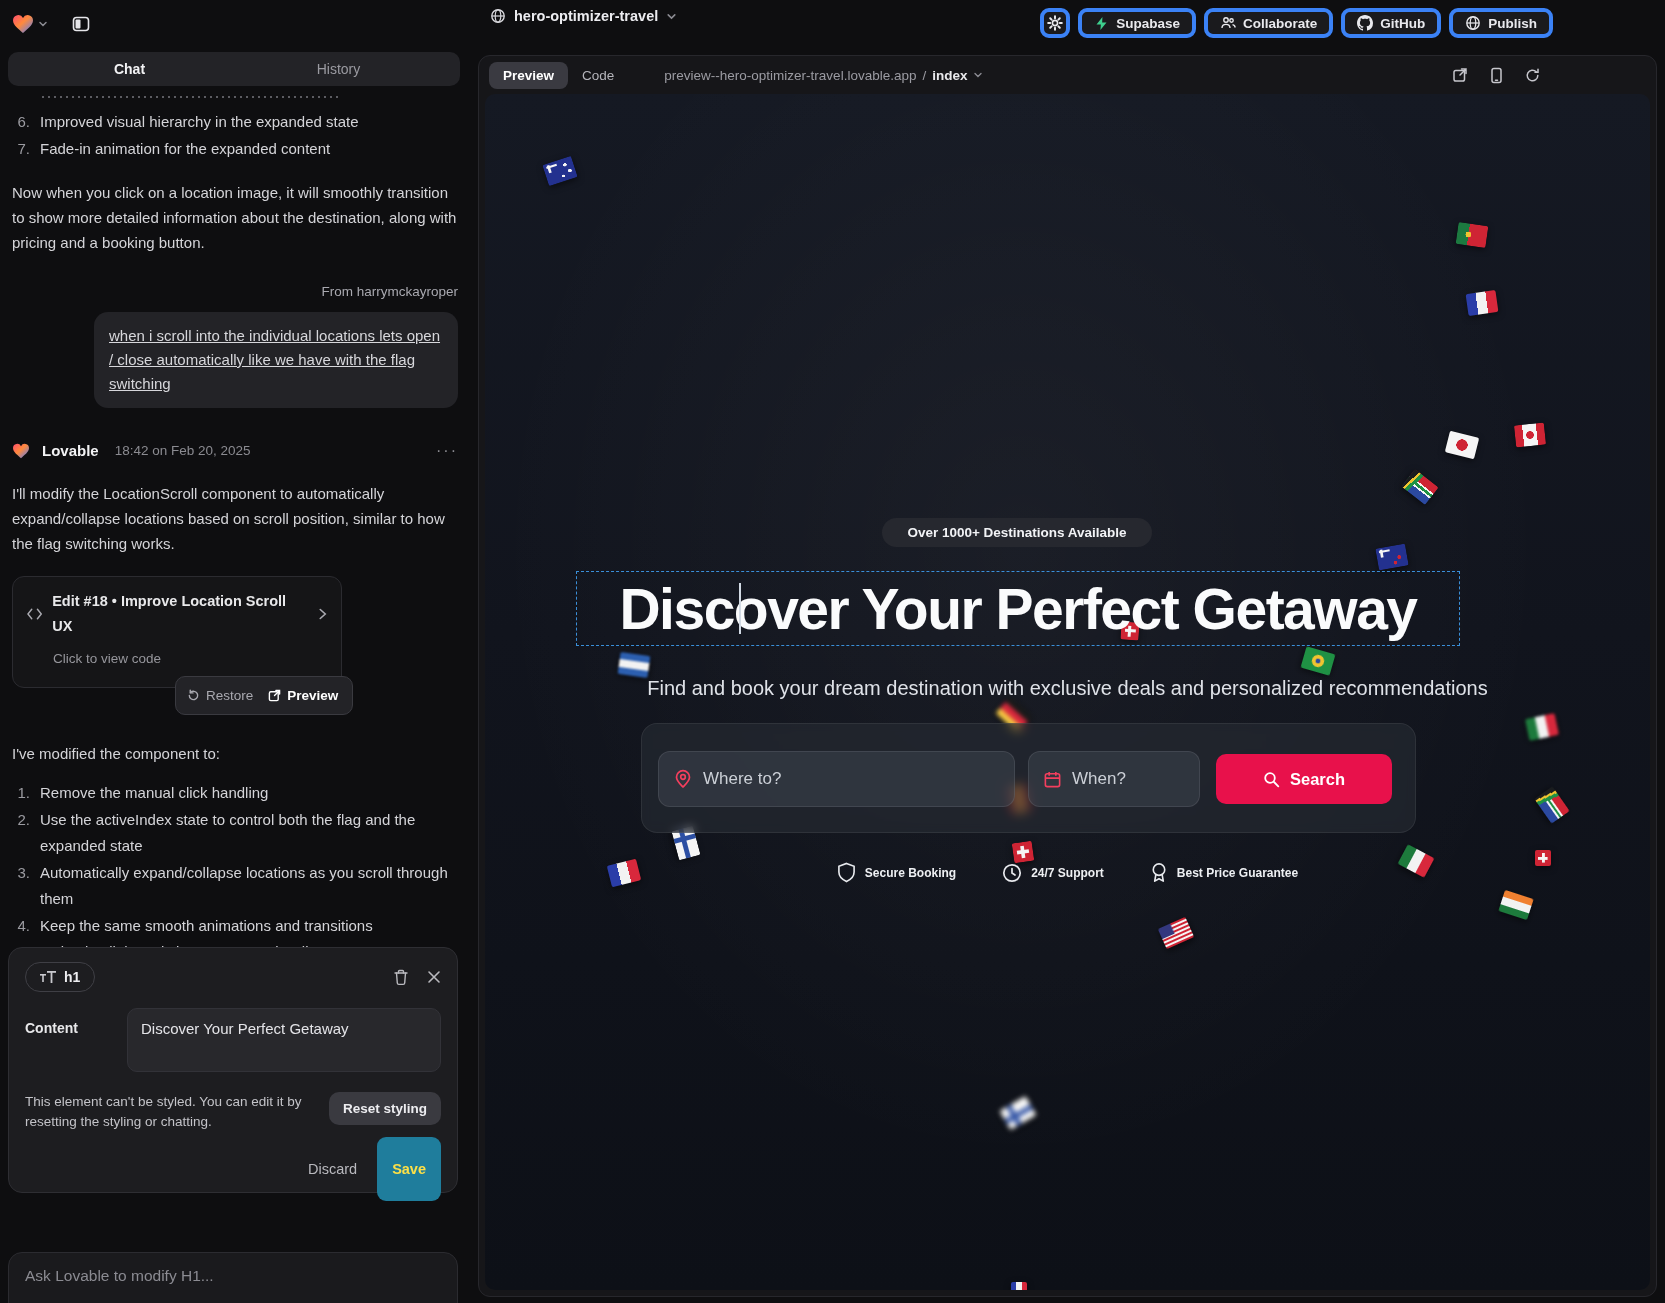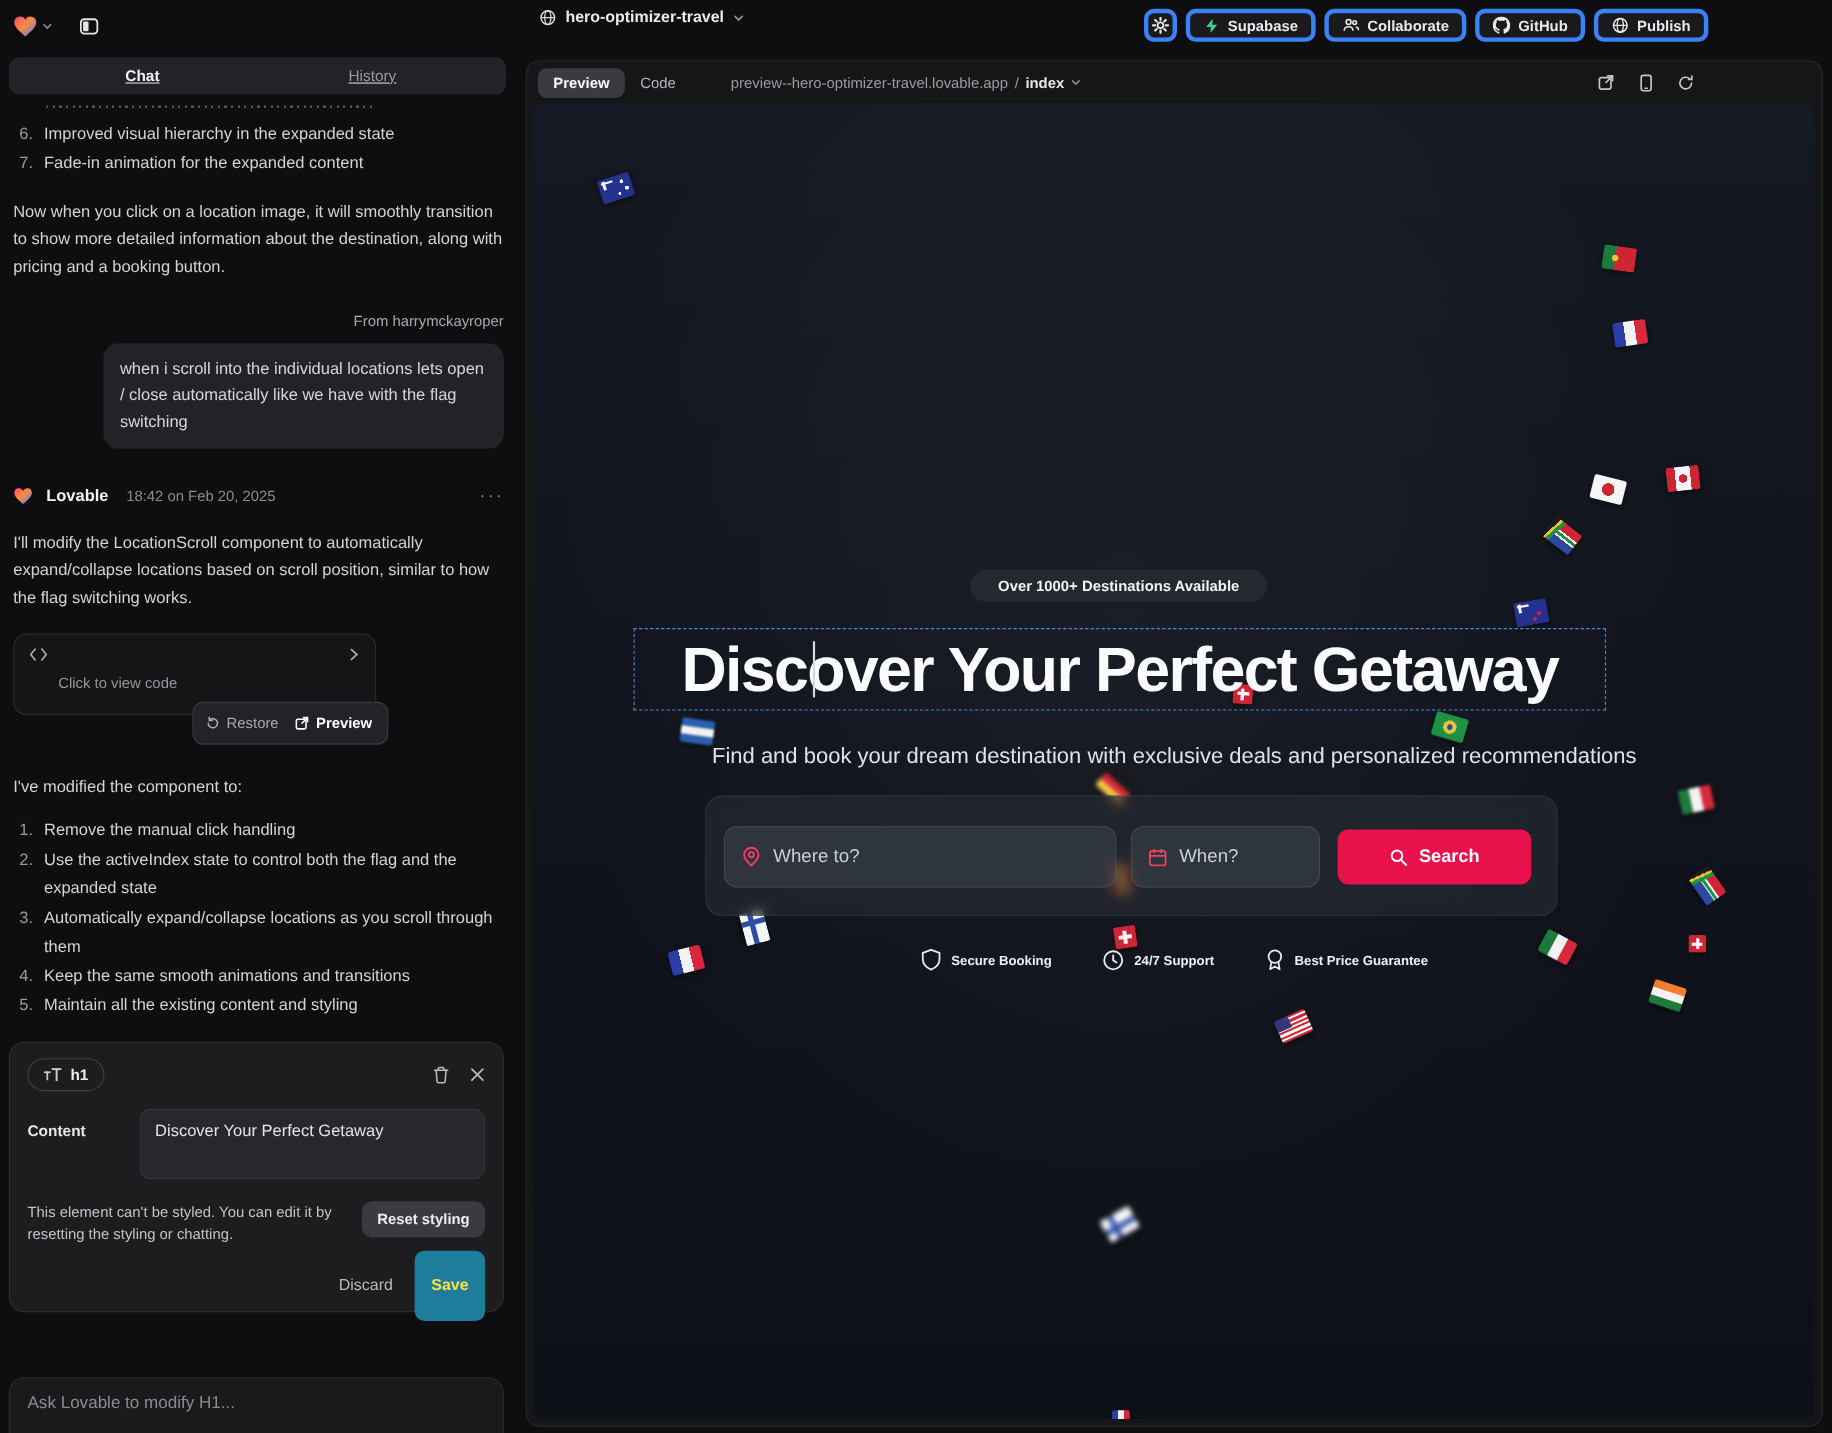--- a/index.html
+++ b/index.html
@@ -13,33 +13,33 @@
   .chev { color:#8b8b92; }
   .panel-toggle { margin-left:18px; width:30px; height:30px; border-radius:8px; display:flex; align-items:center; justify-content:center; cursor:pointer; }
   #project-switch { position:absolute; left:490px; top:8px; display:flex; align-items:center; gap:8px; cursor:pointer; }
   #project-switch .pname { font-size:14.5px; font-weight:700; color:#ececf0; }
   #topbar-actions { position:absolute; right:112px; top:8px; display:flex; align-items:center; gap:8px; }
   .tb-btn { height:30px; display:flex; align-items:center; gap:7px; padding:0 12px; background:#1a1a1d; border:4px solid #3b82f6; border-radius:9px; font-size:13.5px; font-weight:700; color:#e9e9ed; cursor:pointer; }
   .tb-btn.icon-only { width:30px; padding:0; justify-content:center; }
 
   
   #sidebar { position:absolute; left:0; top:47px; width:470px; bottom:0; }
-  #tabs { position:absolute; left:8px; right:10px; top:5px; height:33px; background:#232327; border-radius:10px; padding:17px; display:flex;text-decoration:underline; }
+  #tabs { position:absolute; left:8px; right:10px; top:5px; height:33px; background:#232327; border-radius:10px; padding:17px; display:flex; }
   .tab { flex:1; display:flex; align-items:center; justify-content:center; font-size:14px; color:#9a9aa1; border-radius:8px; cursor:pointer; }
   .tab.active { background:#3c3c42; color:#f3f3f5; font-weight:600; }
 
   #chat { position:absolute; left:0; right:0; top:44px; bottom:356px; overflow:hidden; padding:0 12px 0 12px; font-size:15px; line-height:25px; color:#d4d4d8; }
   .clip-line { height:10px; margin:2px 0 6px 30px; overflow:hidden;
     background:repeating-linear-gradient(90deg,#5c5c62 0 2px,transparent 2px 6px); background-size:72% 2px; background-repeat:no-repeat; background-position:0 3px; }
   ol.numlist { list-style:none; }
   ol.numlist li { display:flex; gap:10px; margin-bottom:1px; line-height:26px; }
   ol.numlist .num { color:#9b9ba1; min-width:18px; text-align:right; }
   .para { margin-top:18px; line-height:25px; }
   .from-label { margin-top:24px; text-align:right; font-size:13.5px; color:#a9a9b0; }
-  .user-bubble { margin:8px 0 0 82px; background:#232327; border-radius:14px; padding:12px 15px; line-height:24px; font-size:15px; color:#d7d7db; }
+  .user-bubble { margin:8px 0 0 82px; background:#232327; border-radius:14px; padding:12px 15px; line-height:24px; font-size:15px; color:#d7d7db;text-decoration:underline; }
   .assistant-row { margin-top:30px; display:flex; align-items:center; gap:12px; }
   .assistant-row .aname { font-size:15px; font-weight:700; color:#f2f2f4; }
   .assistant-row .ts { font-size:13.5px; color:#8b8b91; margin-left:4px; }
   .assistant-row .dots { margin-left:auto; color:#8a8a90; font-size:16px; letter-spacing:2px; cursor:pointer; }
   .edit-card { margin-top:20px; width:330px; border:1px solid #2b2b30; background:#151517; border-radius:12px; padding:12px 14px 16px 14px; cursor:pointer; }
   .edit-card .row1 { display:flex; align-items:center; gap:10px; }
   .edit-card .etitle { font-size:14.5px; font-weight:600; color:#e8e8ea; }
   .edit-card .esub { font-size:13.5px; color:#96969c; margin:7px 0 0 26px; }
   .restore-pill { position:relative; z-index:2; width:178px; margin:-12px 0 0 163px; background:#232327; border:1px solid #3a3a40; border-radius:10px; padding:6px 11px; display:flex; align-items:center; gap:15px; }
   .restore-pill .ritem { display:flex; align-items:center; gap:6px; font-size:13.5px; color:#a9a9b0; cursor:pointer; }
@@ -219,20 +219,21 @@
       <span class="dots">···</span>
     </div>
     <p class="para">I'll modify the LocationScroll component to automatically expand/collapse locations based on scroll position, similar to how the flag switching works.</p>
 
     <div class="edit-card">
       <div class="row1">
         <svg width="16" height="12" viewBox="0 0 16 12" fill="none" stroke="#a9a9b0" stroke-width="1.5" stroke-linecap="round">
             <path d="M5 1 L1 6 L5 11"></path>
             <path d="M11 1 L15 6 L11 11"></path>
           </svg>
+        <span class="etitle">Edit #18 • Improve Location Scroll UX</span>
         <span style="flex:1"></span>
         <svg width="10" height="12" viewBox="0 0 8 12" fill="none" stroke="#a9a9b0" stroke-width="1.6" stroke-linecap="round">
             <path d="M1.5 1.5 L6.5 6 L1.5 10.5"></path>
           </svg>
       </div>
       <div class="esub">Click to view code</div>
     </div>
     <div class="restore-pill">
       <span class="ritem">
         <svg width="13" height="13" viewBox="0 0 14 14" fill="none" stroke="#a9a9b0" stroke-width="1.5" stroke-linecap="round">

